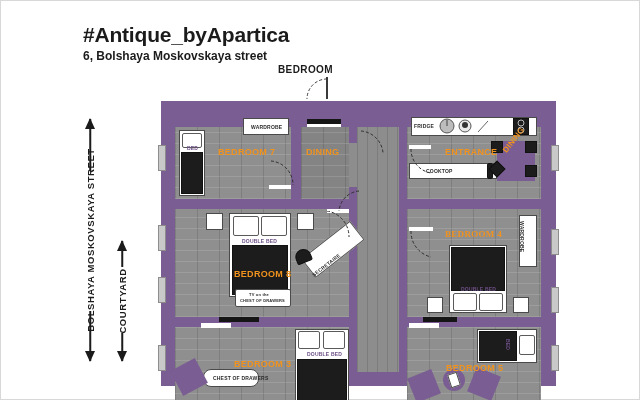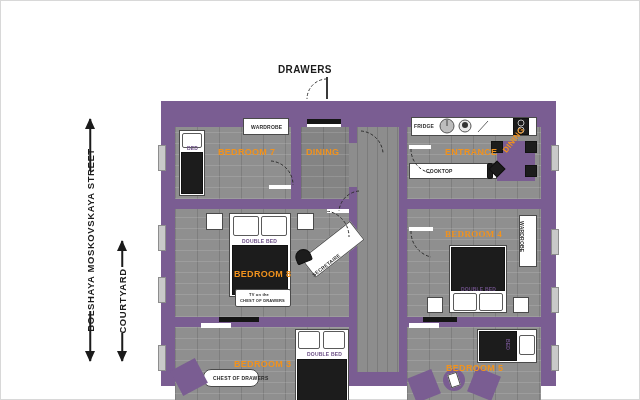--- a/index.html
+++ b/index.html
@@ -62,21 +62,23 @@
   .win{position:absolute;background:#c9c9c9;border:1px solid #8d8d8d;z-index:6;box-sizing:border-box;}
   .door{position:absolute;z-index:7;}
   .blk{position:absolute;background:#151515;z-index:6;}
   .wht{position:absolute;background:#ffffff;z-index:6;}
 </style>
 </head>
 <body>
 
 <div class="frame">
 
-  <div class="entrance-label">DRAWERS</div>
+  <div class="title">#Antique_byApartica</div>
+  <div class="subtitle">6, Bolshaya Moskovskaya street</div>
+  <div class="entrance-label">BEDROOM</div>
 
   <svg class="door" style="left:300px;top:74px;" width="30" height="28">
     <path d="M26 2 L26 24" stroke="#3a3a3a" stroke-width="2" fill="none"></path>
     <path d="M26 4 A20 20 0 0 0 6 24" stroke="#3a3a3a" stroke-width="1" fill="none" stroke-dasharray="3,2"></path>
   </svg>
 
   <div class="axis" style="left:78px;top:118px;width:22px;height:242px;">
     <div class="line"></div>
     <div class="arr up"></div>
     <div class="arr dn"></div>

